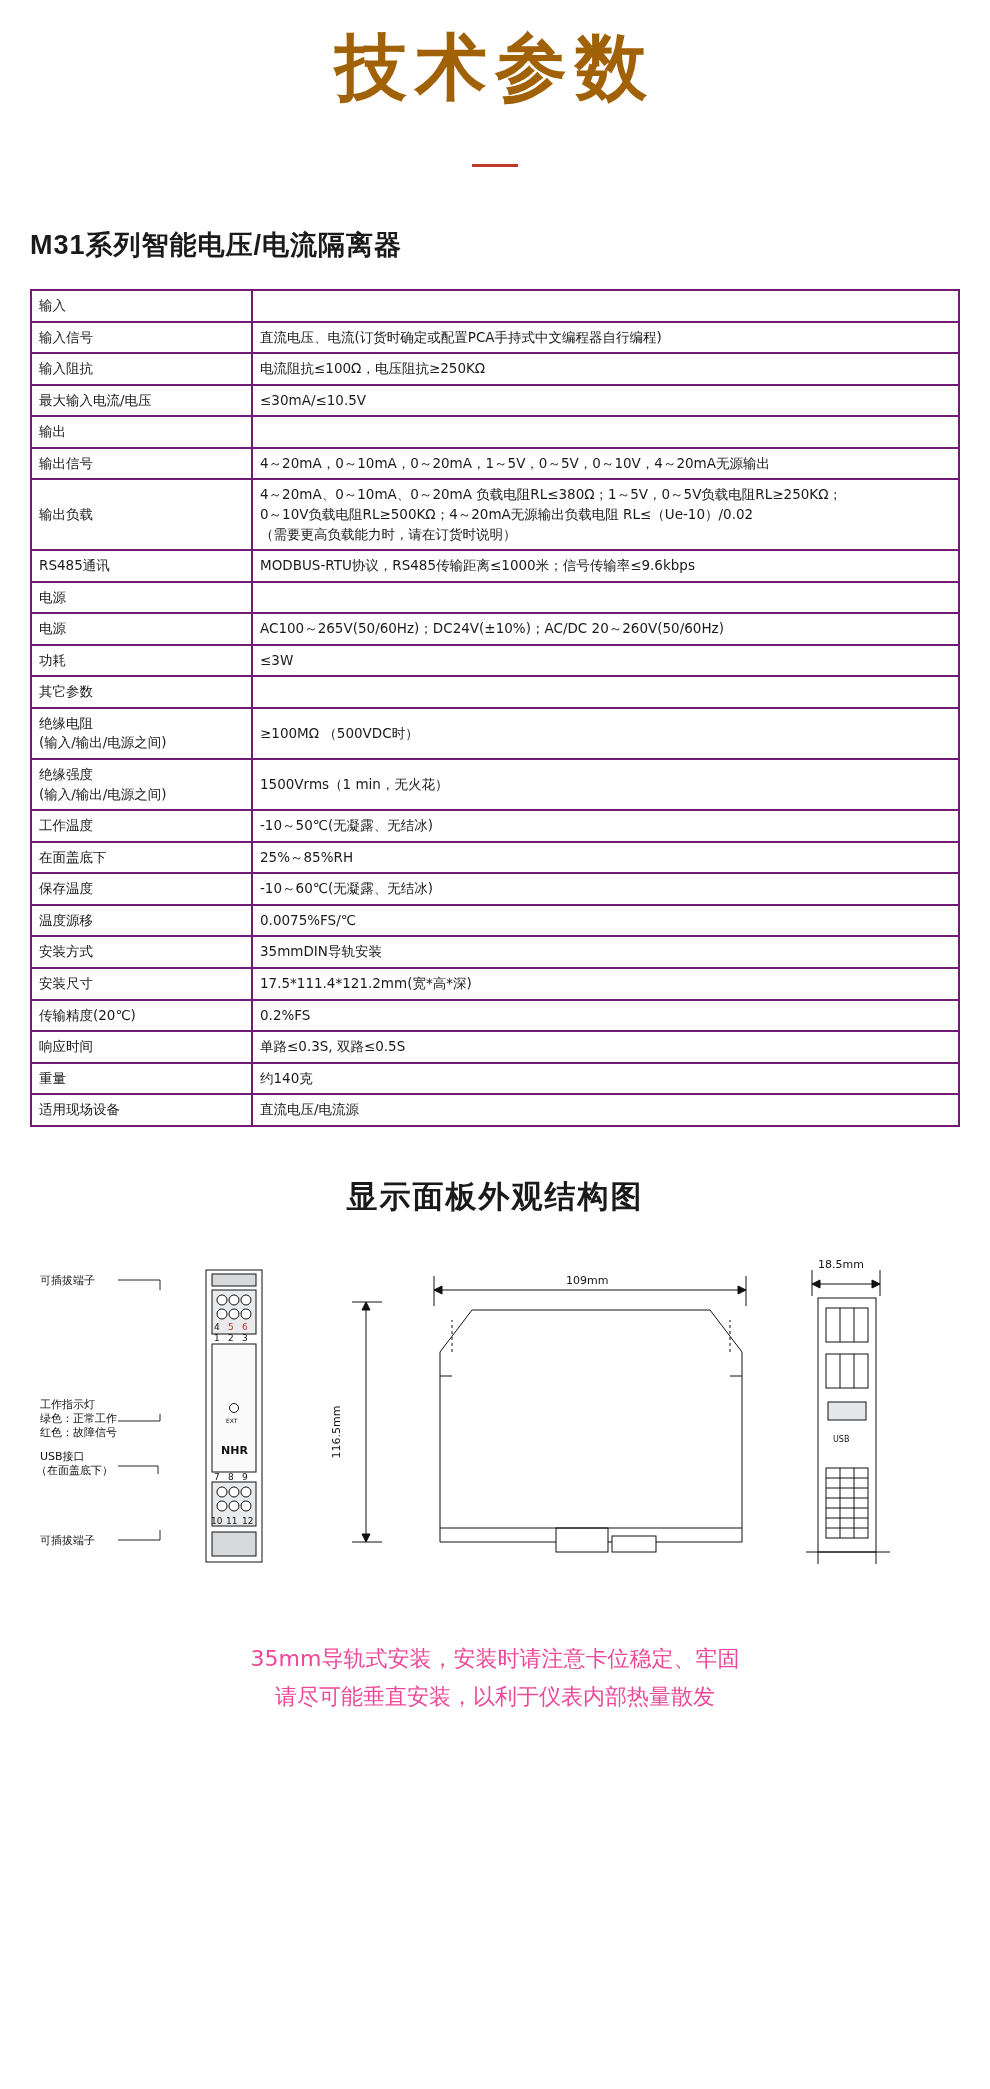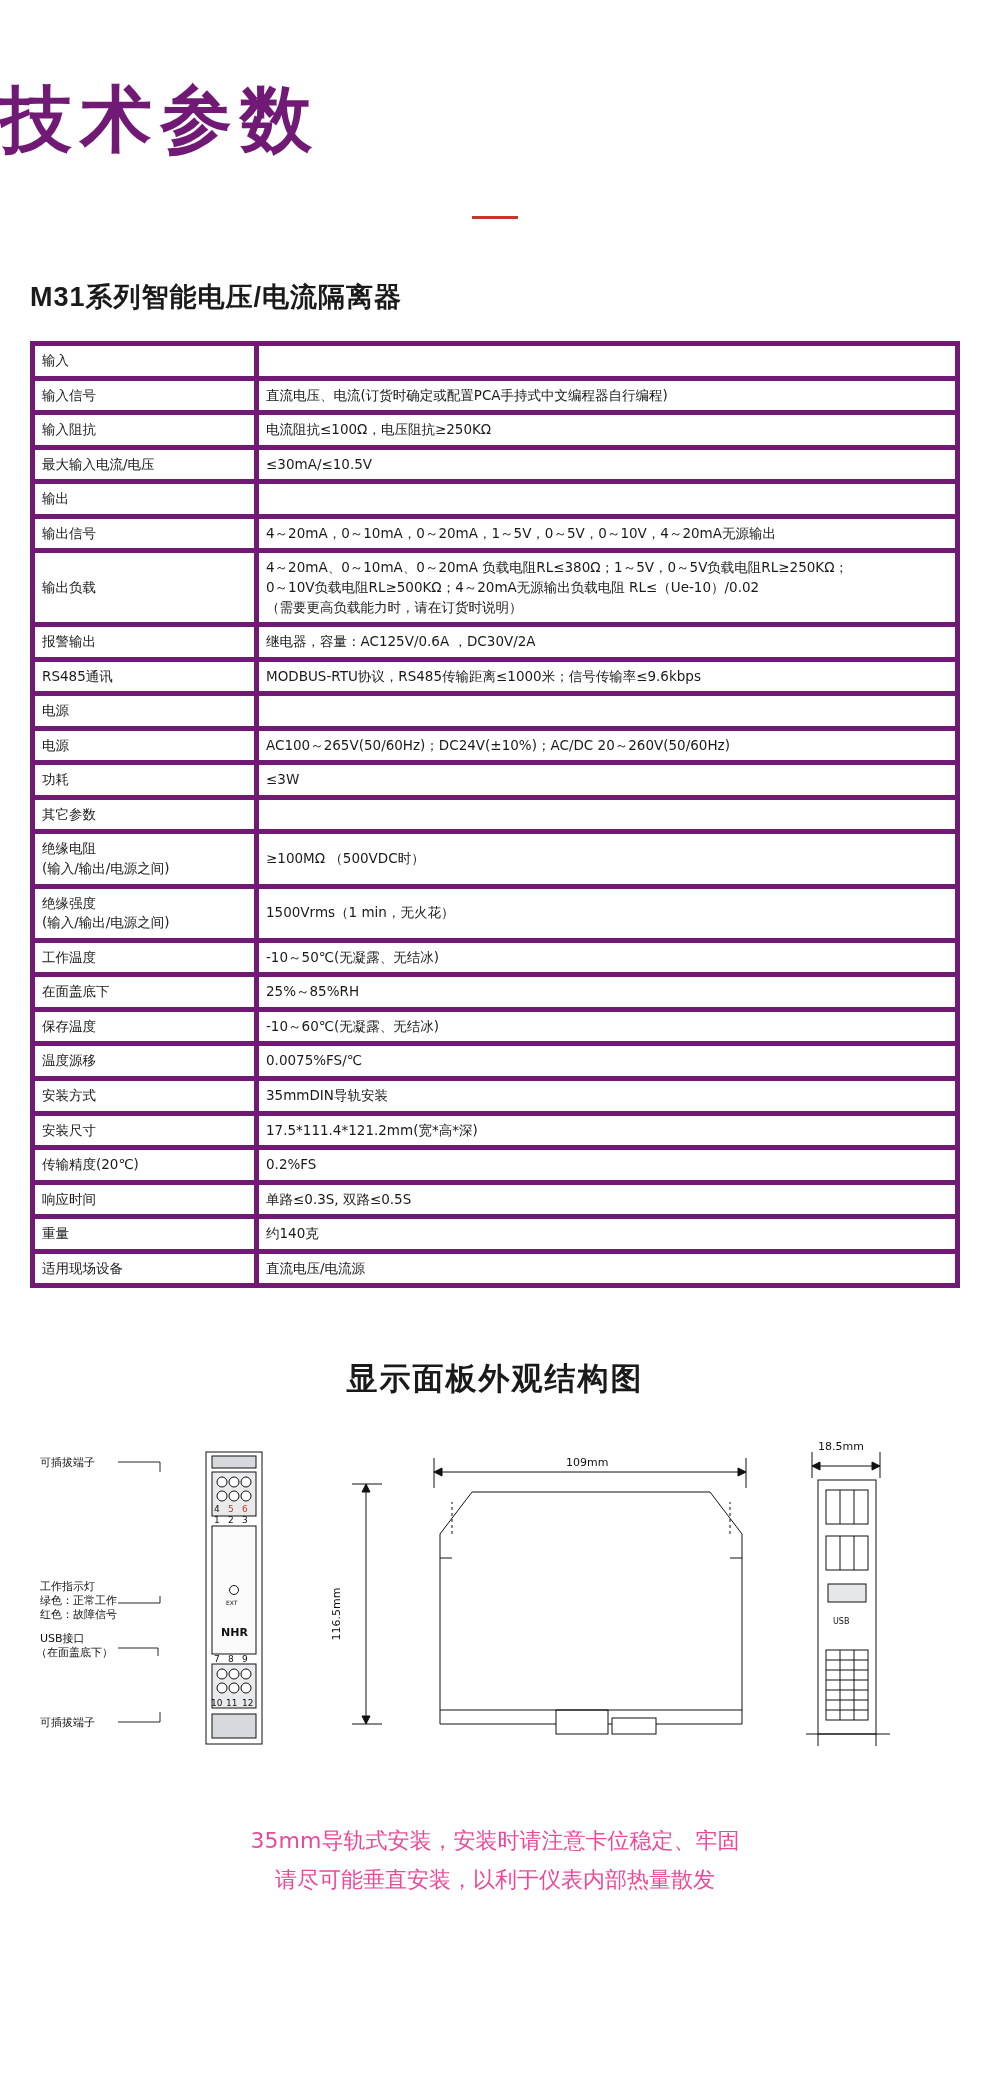--- a/index.html
+++ b/index.html
@@ -15,26 +15,26 @@
     position: relative;
   }
   .page {
     width: 990px;
     margin: 0 auto;
     position: relative;
   }
 
   
   .main-title {
-    text-align: left;
+    text-align: center;
     font-size: 72px;
     font-weight: bold;
     letter-spacing: 8px;
-    padding-top: 72px;
-    color: #701a75;
+    padding-top: 20px;
+    color: #a16207;
     font-family: "DejaVu Sans", sans-serif;
   }
   .title-rule {
     width: 46px;
     height: 3px;
     background: #c0392b;
     margin: 48px auto 0 auto;
   }
 
   
@@ -50,39 +50,39 @@
     margin: 26px 30px 0 30px;
   }
   table.spec {
     border-collapse: collapse;
     width: 930px;
     table-layout: fixed;
     font-size: 13.5px;
     font-family: "DejaVu Sans", sans-serif;
   }
   table.spec td {
-    border: 5px solid #701a75;
+    border: 2px solid #701a75;
     padding: 5px 7px;
     vertical-align: middle;
     line-height: 1.45;
   }
   table.spec td.label {
     width: 205px;
   }
   table.spec tr.group td {
     font-weight: normal;
   }
   .cellline { display: block; }
 
   
   .sub-heading {
     text-align: center;
     font-size: 31px;
     font-weight: bold;
-    margin-top: 70px;
+    margin-top: 49px;
     letter-spacing: 2px;
     font-family: "DejaVu Sans", sans-serif;
   }
 
   
   .diagram {
     position: relative;
     height: 330px;
     margin-top: 38px;
   }
@@ -136,24 +136,20 @@
             <td class="label">输出信号</td>
             <td class="value">4～20mA，0～10mA，0～20mA，1～5V，0～5V，0～10V，4～20mA无源输出</td>
           </tr>
           <tr>
             <td class="label">输出负载</td>
             <td class="value">
               <span class="cellline">4～20mA、0～10mA、0～20mA 负载电阻RL≤380Ω；1～5V，0～5V负载电阻RL≥250KΩ；</span>
               <span class="cellline">0～10V负载电阻RL≥500KΩ；4～20mA无源输出负载电阻 RL≤（Ue-10）/0.02</span>
               <span class="cellline">（需要更高负载能力时，请在订货时说明）</span>
             </td>
-          </tr>
-          <tr>
-            <td class="label">报警输出</td>
-            <td class="value">继电器，容量：AC125V/0.6A ，DC30V/2A</td>
           </tr>
           <tr>
             <td class="label">RS485通讯</td>
             <td class="value">MODBUS-RTU协议，RS485传输距离≤1000米；信号传输率≤9.6kbps</td>
           </tr>
           <tr class="group">
             <td class="label">电源</td>
             <td class="value"></td>
           </tr>
           <tr>

